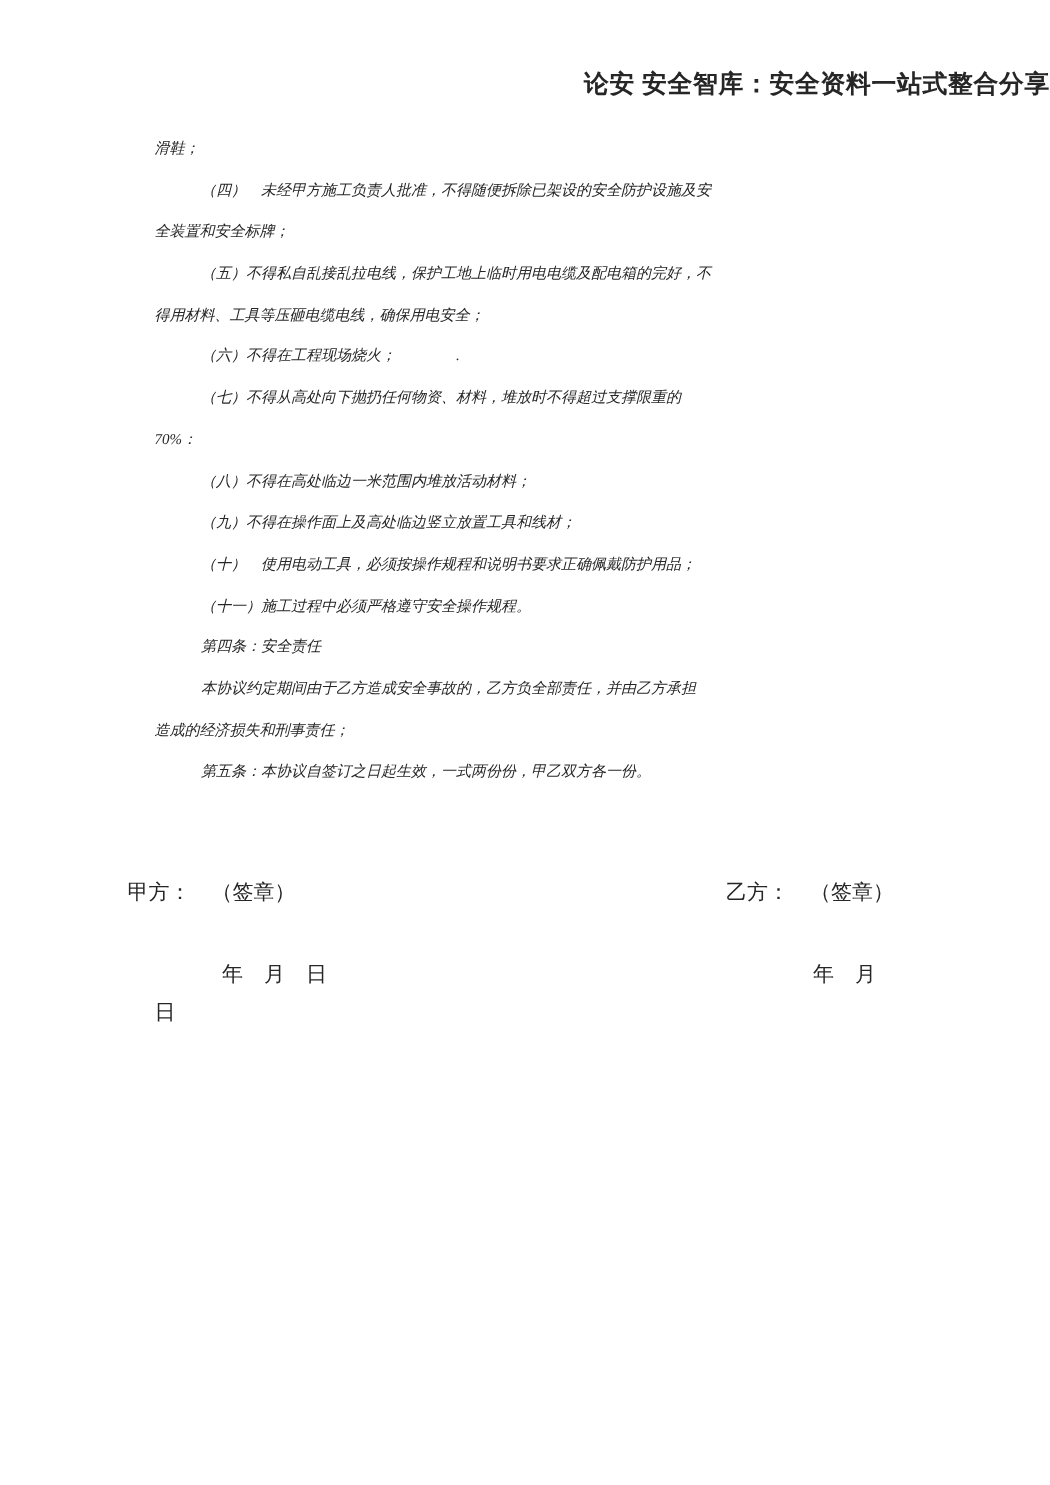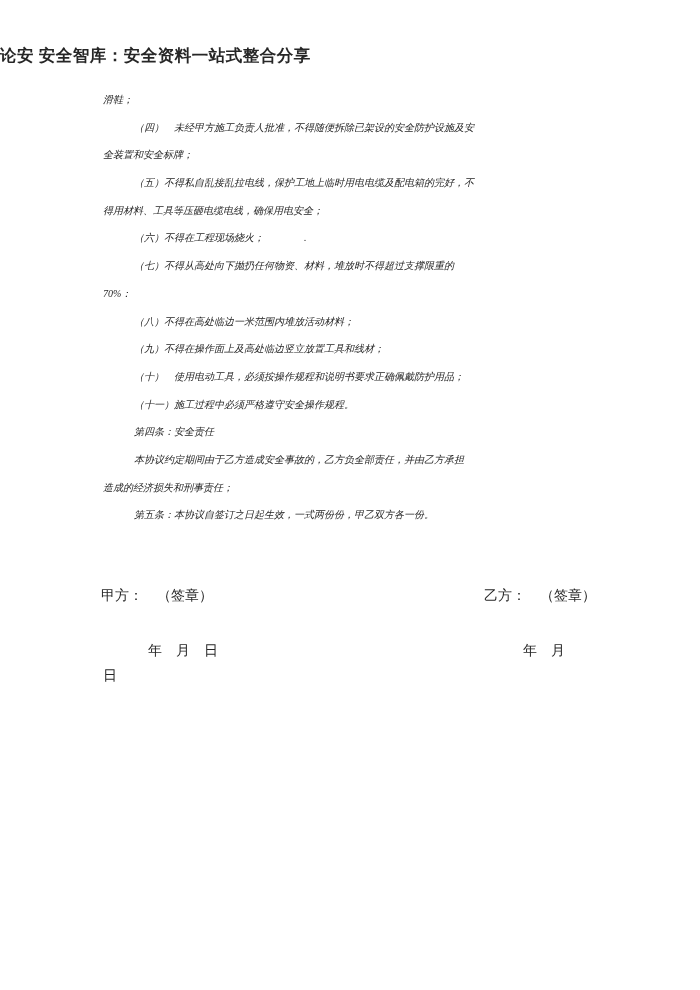--- a/index.html
+++ b/index.html
@@ -14,21 +14,21 @@
     background: #ffffff;
     font-family: "Liberation Serif", "DejaVu Serif", serif;
     color: #262626;
     overflow: hidden;
   }
   .doc-title {
     position: absolute;
     top: 45px;
     left: 0;
     width: 700px;
-    text-align: left;
+    text-align: right;
     font-size: 16.5px;
     font-weight: 700;
     letter-spacing: 0.5px;
     white-space: pre;
   }
   .doc-body {
     position: absolute;
     left: 103px;
     top: 86px;
     width: 520px;
@@ -42,24 +42,24 @@
   }
   .doc-body .line.indent {
     padding-left: 31px;
   }
   .sig {
     position: absolute;
     font-size: 14px;
     line-height: 20px;
     white-space: pre;
   }
-  .sig-a       { left: 101px; top: 586px; }
+  .sig-a       { left: 85px; top: 586px; }
   .sig-b       { left: 484px; top: 586px; }
   .sig-date-a  { left: 148px; top: 641px; text-align: right; }
-  .sig-date-b  { left: 523px; top: 641px; }
+  .sig-date-b  { left: 542px; top: 641px; }
   .sig-date-w  { left: 103px; top: 666px; }
 </style>
 </head>
 <body>
 
 <div class="page">
 
   <div class="doc-title">论安 安全智库：安全资料一站式整合分享</div>
 
   <div class="doc-body"><div class="line">滑鞋；</div><div class="line indent">（四）　未经甲方施工负责人批准，不得随便拆除已架设的安全防护设施及安</div><div class="line">全装置和安全标牌；</div><div class="line indent">（五）不得私自乱接乱拉电线，保护工地上临时用电电缆及配电箱的完好，不</div><div class="line">得用材料、工具等压砸电缆电线，确保用电安全；</div><div class="line indent">（六）不得在工程现场烧火；　　　　.</div><div class="line indent">（七）不得从高处向下抛扔任何物资、材料，堆放时不得超过支撑限重的</div><div class="line">70%：</div><div class="line indent">（八）不得在高处临边一米范围内堆放活动材料；</div><div class="line indent">（九）不得在操作面上及高处临边竖立放置工具和线材；</div><div class="line indent">（十）　使用电动工具，必须按操作规程和说明书要求正确佩戴防护用品；</div><div class="line indent">（十一）施工过程中必须严格遵守安全操作规程。</div><div class="line indent">第四条：安全责任</div><div class="line indent">本协议约定期间由于乙方造成安全事故的，乙方负全部责任，并由乙方承担</div><div class="line">造成的经济损失和刑事责任；</div><div class="line indent">第五条：本协议自签订之日起生效，一式两份份，甲乙双方各一份。</div></div>

